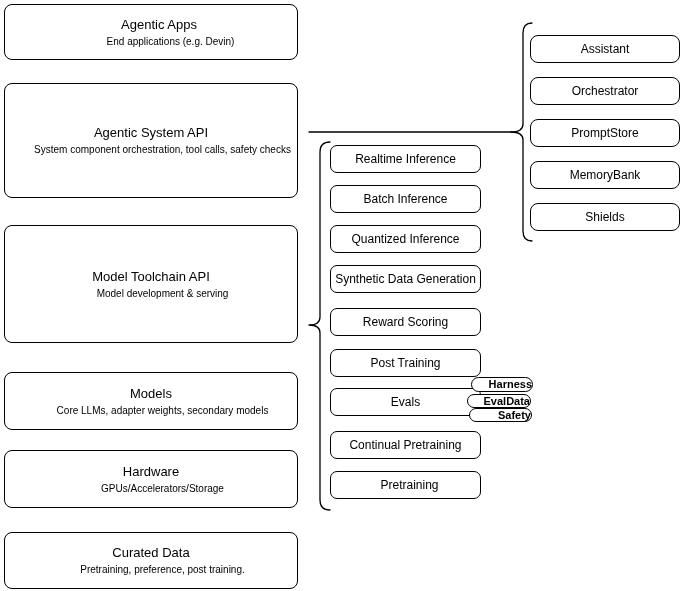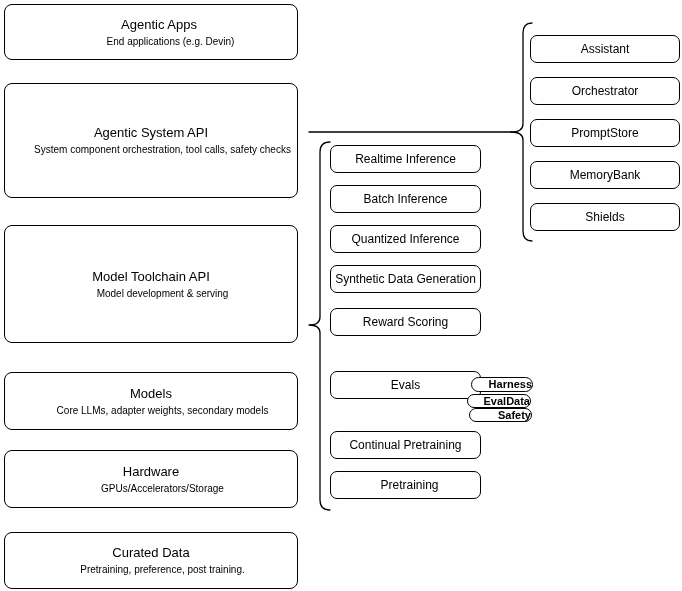--- a/index.html
+++ b/index.html
@@ -40,21 +40,21 @@
     background: #ffffff;
     border-radius: 7px;
     display: flex;
     align-items: center;
     justify-content: center;
     text-align: center;
     font-size: 12px;
     white-space: nowrap;
   }
   .mid-node  { left: 330px; width: 151px; height: 28px; }
-  .right-node{ left: 530px; width: 150px; height: 28px; }
+  .right-node{ left: 530px; width: 150px; height: 28px; border-radius: 8px; }
   .pill {
     position: absolute;
     box-sizing: border-box;
     border: 1.3px solid #000000;
     background: #ffffff;
     border-radius: 999px;
     display: flex;
     align-items: center;
     justify-content: flex-end;
     font-size: 11px;
@@ -113,21 +113,24 @@
   </div>
   <div class="node mid-node" style="top:225px;">
     <span>Quantized Inference</span>
   </div>
   <div class="node mid-node" style="top:265px;">
     <span>Synthetic Data Generation</span>
   </div>
   <div class="node mid-node" style="top:308px;">
     <span>Reward Scoring</span>
   </div>
-  <div class="node mid-node" style="top:371px;">
+  <div class="node mid-node" style="top:349px;">
+    <span>Post Training</span>
+  </div>
+  <div class="node mid-node" style="top:388px;">
     <span>Evals</span>
   </div>
   <div class="node mid-node" style="top:431px;">
     <span>Continual Pretraining</span>
   </div>
   <div class="node mid-node" style="top:471px;padding-left:8px;">
     <span>Pretraining</span>
   </div>
 
   <div class="pill" style="left:471px;top:377px;width:62px;height:15px;">

